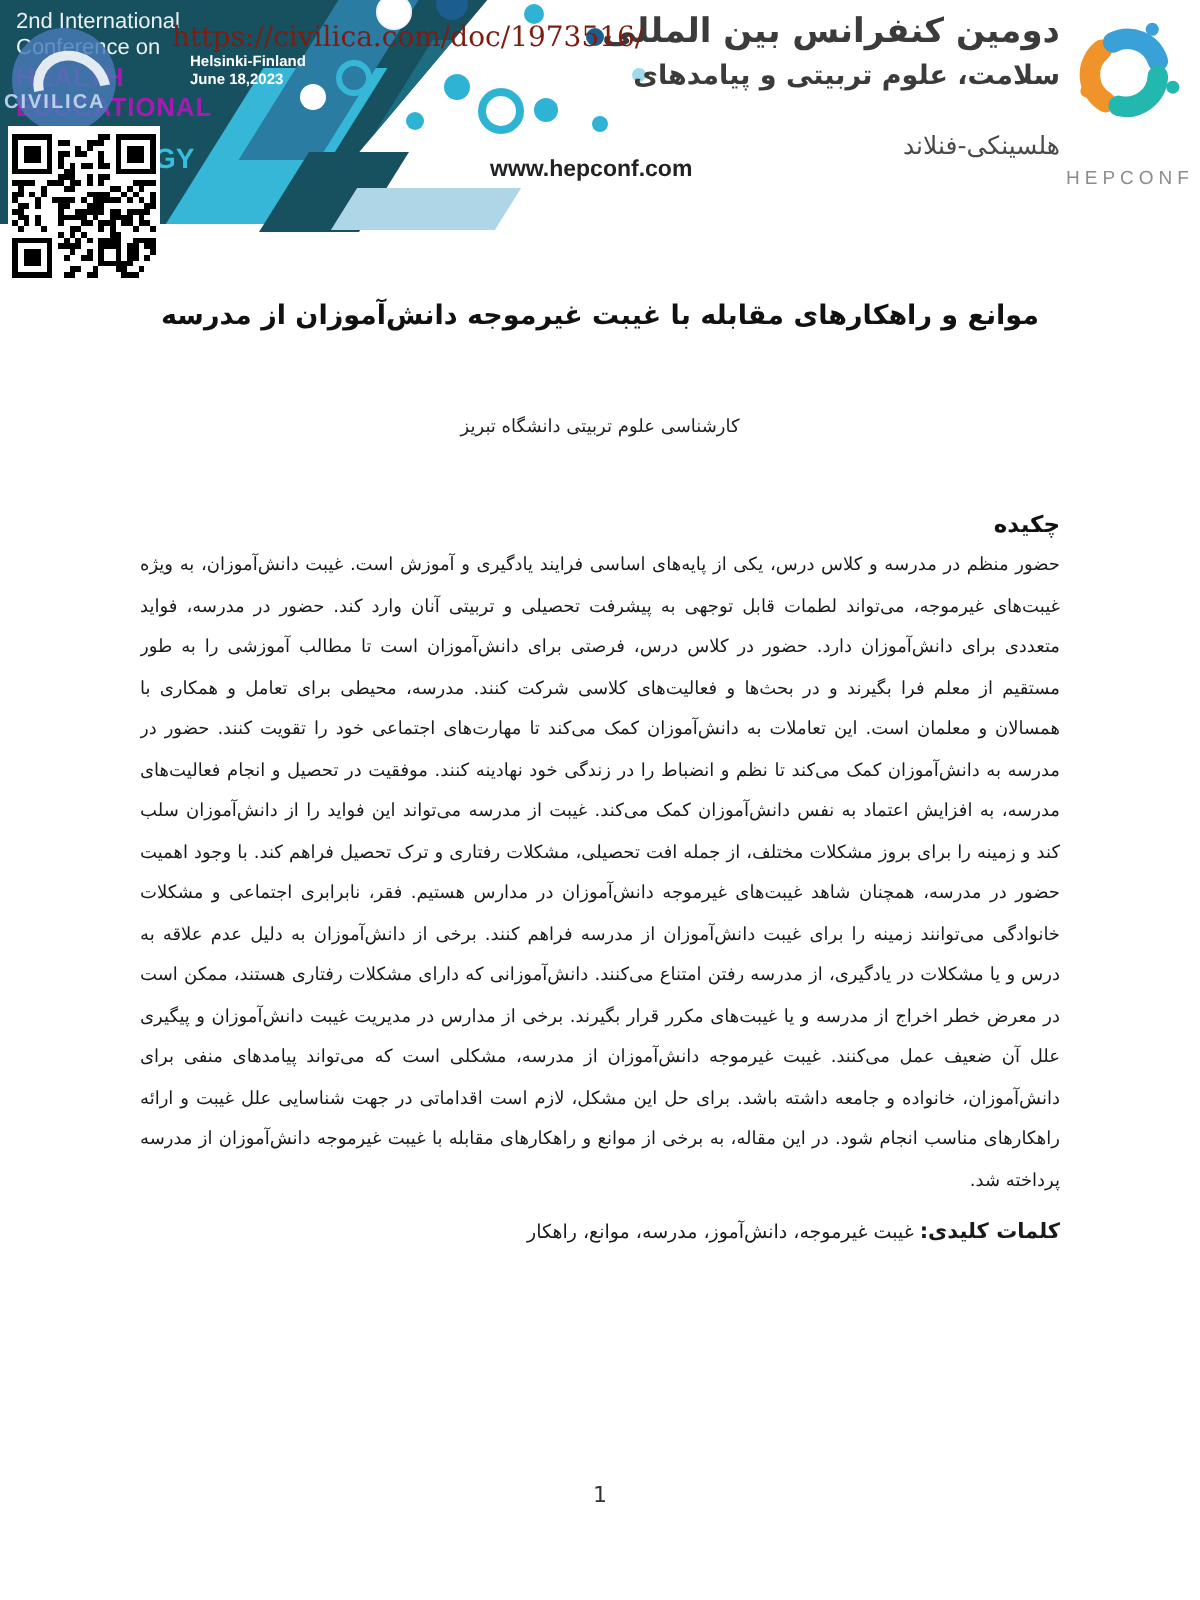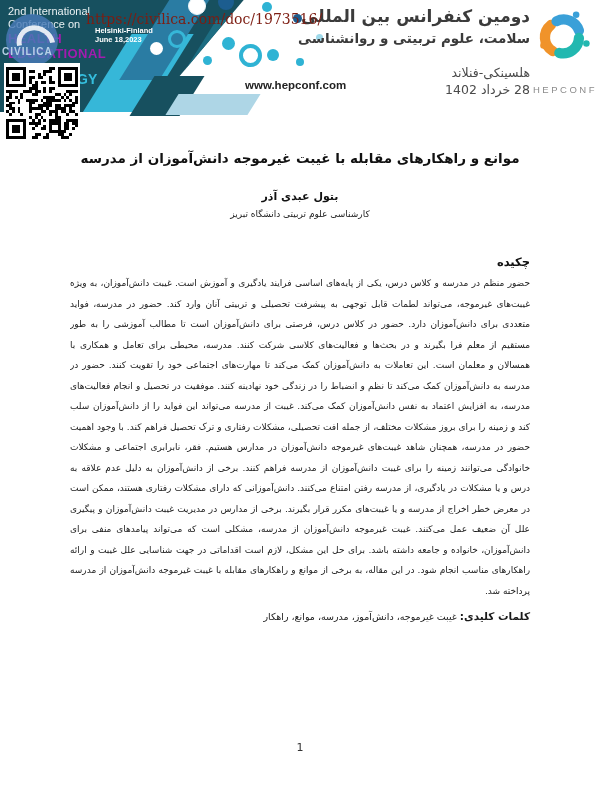--- a/index.html
+++ b/index.html
@@ -325,23 +325,22 @@
           <rect x="19" y="1" width="5" height="5" fill="#fff"></rect>
           <rect x="20" y="2" width="3" height="3" fill="#000"></rect>
           <rect x="0" y="18" width="7" height="7" fill="#000"></rect>
           <rect x="1" y="19" width="5" height="5" fill="#fff"></rect>
           <rect x="2" y="20" width="3" height="3" fill="#000"></rect>
         </svg>
       </div>
 
     <div class="fa-head">
       <div class="t1">دومین کنفرانس بین المللی</div>
-      <div class="t2">سلامت، علوم تربیتی و روانشناسی</div>
+      <div class="t2">سلامت، علوم تربیتی و پیامدهای</div>
       <div class="loc">هلسینکی-فنلاند</div>
-      <div class="dt">28 خرداد 1402</div>
     </div>
 
     <div class="hep-logo">
       <svg width="56" height="56" viewBox="0 0 60 60">
         <g fill="none" stroke-linecap="round" stroke-width="11">
           <path d="M18 44 A17 17 0 0 1 16 16" stroke="#f0932a"></path>
           <path d="M22 12 A17 17 0 0 1 46 22" stroke="#3aa0d8"></path>
           <path d="M46 30 A17 17 0 0 1 25 46" stroke="#22b8b0"></path>
         </g>
         <circle cx="8" cy="38" r="3.5" fill="#f0932a"></circle>
@@ -350,21 +349,20 @@
       </svg>
       <div class="hep-word">HEPCONF</div>
     </div>
 
     <div class="site">www.hepconf.com</div>
 
     <div class="wm-url">https://civilica.com/doc/1973516/</div>
   </div>
 
   <div class="title">موانع و راهکارهای مقابله با غیبت غیرموجه دانش‌آموزان از مدرسه</div>
-  <div class="author">بتول عبدی آذر</div>
   <div class="affil">کارشناسی علوم تربیتی دانشگاه تبریز</div>
 
   <div class="abs-head">چکیده</div>
   <div class="abstract">حضور منظم در مدرسه و کلاس درس، یکی از پایه‌های اساسی فرایند یادگیری و آموزش است. غیبت دانش‌آموزان، به ویژه غیبت‌های غیرموجه، می‌تواند لطمات قابل توجهی به پیشرفت تحصیلی و تربیتی آنان وارد کند. حضور در مدرسه، فواید متعددی برای دانش‌آموزان دارد. حضور در کلاس درس، فرصتی برای دانش‌آموزان است تا مطالب آموزشی را به طور مستقیم از معلم فرا بگیرند و در بحث‌ها و فعالیت‌های کلاسی شرکت کنند. مدرسه، محیطی برای تعامل و همکاری با همسالان و معلمان است. این تعاملات به دانش‌آموزان کمک می‌کند تا مهارت‌های اجتماعی خود را تقویت کنند. حضور در مدرسه به دانش‌آموزان کمک می‌کند تا نظم و انضباط را در زندگی خود نهادینه کنند. موفقیت در تحصیل و انجام فعالیت‌های مدرسه، به افزایش اعتماد به نفس دانش‌آموزان کمک می‌کند. غیبت از مدرسه می‌تواند این فواید را از دانش‌آموزان سلب کند و زمینه را برای بروز مشکلات مختلف، از جمله افت تحصیلی، مشکلات رفتاری و ترک تحصیل فراهم کند. با وجود اهمیت حضور در مدرسه، همچنان شاهد غیبت‌های غیرموجه دانش‌آموزان در مدارس هستیم. فقر، نابرابری اجتماعی و مشکلات خانوادگی می‌توانند زمینه را برای غیبت دانش‌آموزان از مدرسه فراهم کنند. برخی از دانش‌آموزان به دلیل عدم علاقه به درس و یا مشکلات در یادگیری، از مدرسه رفتن امتناع می‌کنند. دانش‌آموزانی که دارای مشکلات رفتاری هستند، ممکن است در معرض خطر اخراج از مدرسه و یا غیبت‌های مکرر قرار بگیرند. برخی از مدارس در مدیریت غیبت دانش‌آموزان و پیگیری علل آن ضعیف عمل می‌کنند. غیبت غیرموجه دانش‌آموزان از مدرسه، مشکلی است که می‌تواند پیامدهای منفی برای دانش‌آموزان، خانواده و جامعه داشته باشد. برای حل این مشکل، لازم است اقداماتی در جهت شناسایی علل غیبت و ارائه راهکارهای مناسب انجام شود. در این مقاله، به برخی از موانع و راهکارهای مقابله با غیبت غیرموجه دانش‌آموزان از مدرسه پرداخته شد.</div>
 
   <div class="keywords">
     <b>کلمات کلیدی:</b>
     <span>غیبت غیرموجه، دانش‌آموز، مدرسه، موانع، راهکار</span>
   </div>
 

